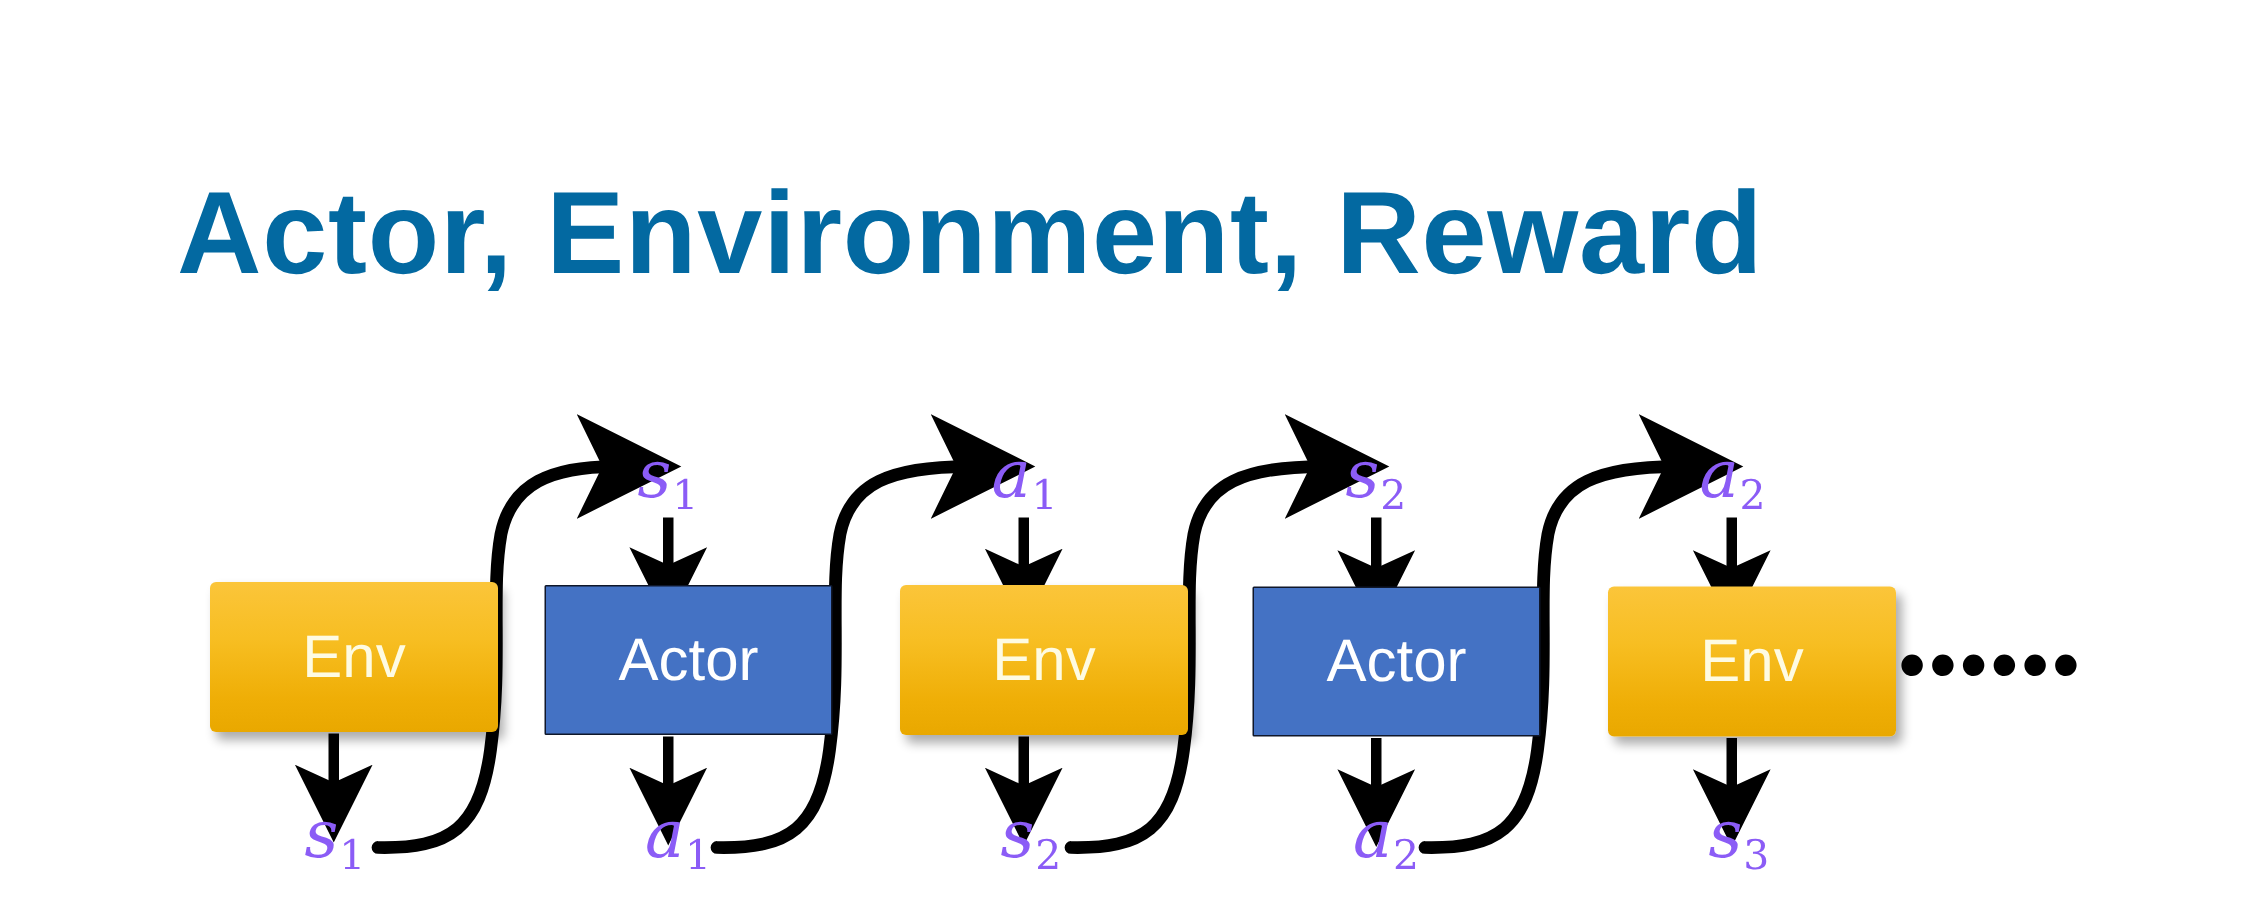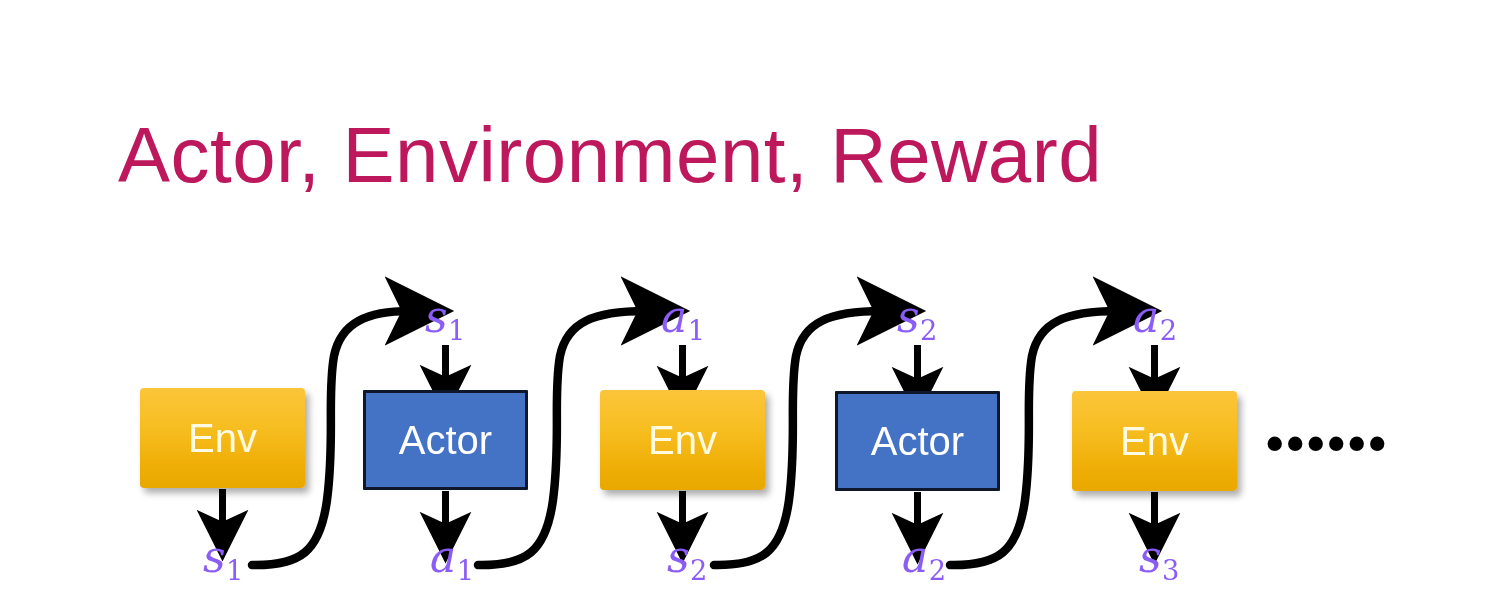--- a/index.html
+++ b/index.html
@@ -11,47 +11,47 @@
     position:relative;
   }
   #stage{position:absolute;left:0;top:0;width:1500px;height:608px;}
 
   
   #title{
     position:absolute;
     left:118px; top:116px;
     font-family:"Liberation Sans",sans-serif;
     font-size:78px;
-    font-weight:400;
+    font-weight:700;
     letter-spacing:0.5px;
-    color:#be185d;
+    color:#0369a1;
     white-space:nowrap;
     line-height:1;
   }
 
   
   .node{
     position:absolute;
-    width:165px;height:100px;
+    width:192px;height:100px;
     display:flex;align-items:center;justify-content:center;
     box-sizing:border-box;
     font-size:40px;
     font-weight:300;
     line-height:1;
   }
   .node.env{
     background:linear-gradient(180deg,#FBC53A 0%,#F7BE22 38%,#EFAE06 78%,#E9A800 100%);
     color:#FEFBE2;
     border-radius:4px;
     box-shadow:4px 5px 7px rgba(0,0,0,0.33);
   }
   .node.actor{
     background:#4472C4;
     color:#FFFFFF;
-    border:3px solid #0f172a;
+    border:1px solid #0f172a;
     border-radius:1px;
   }
 
   
   .mlabel{
     position:absolute;
     font-family:"DejaVu Serif",serif;
     font-style:italic;
     font-size:44px;
     color:#8b5cf6;

